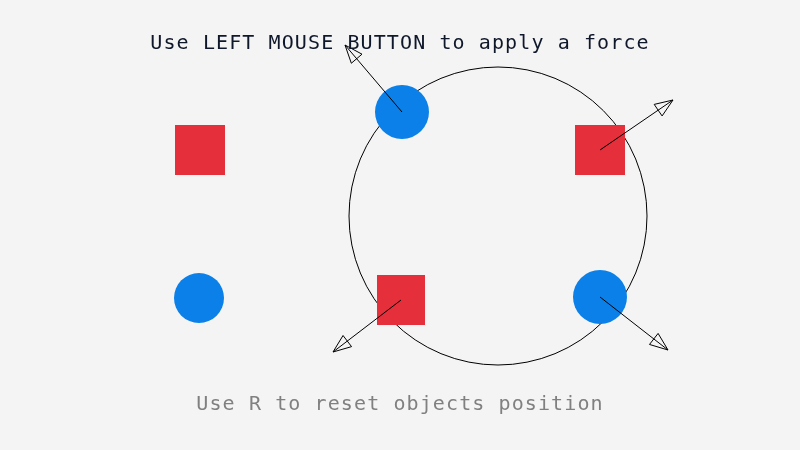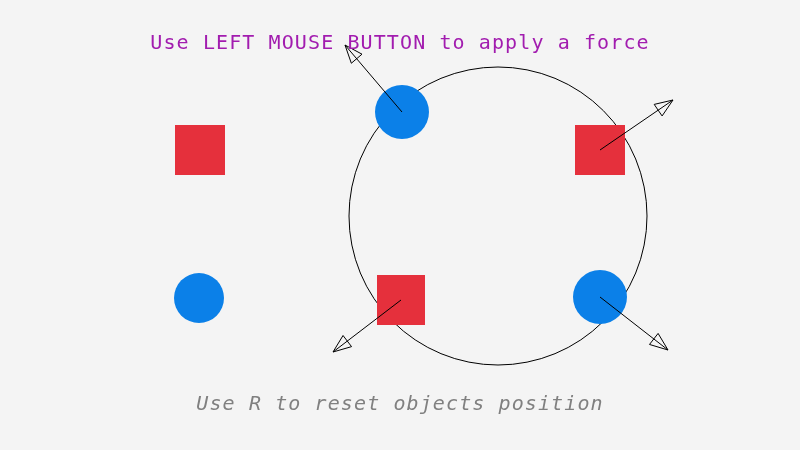--- a/index.html
+++ b/index.html
@@ -80,17 +80,17 @@
           <polygon points="333,352 343.0462902405939,335.50539323288524 351.5505917465851,346.626402894566" fill="none" stroke="#000000" stroke-width="1" stroke-linejoin="miter"></polygon>
         </g>
         <g>
           <line x1="600" y1="297" x2="668" y2="350" stroke="#000000" stroke-width="1"></line>
           <polygon points="668,350 649.4997063883877,344.45571138159835 658.1061125700908,333.4135298654511" fill="none" stroke="#000000" stroke-width="1" stroke-linejoin="miter"></polygon>
         </g>
       </g>
 
   </svg>
 
-  <div class="hint-text" id="hint-top" style="top: 30px; font-size: 20px; color: #a21caf;">Use LEFT MOUSE BUTTON to apply a force</div>
+  <div class="hint-text" id="hint-top" style="top: 30px; font-size: 20px; color: #0f172a;">Use LEFT MOUSE BUTTON to apply a force</div>
 
-  <div class="hint-text" id="hint-bottom" style="top: 391px; font-size: 20px; color: rgb(128, 128, 128); font-style: italic;">Use R to reset objects position</div>
+  <div class="hint-text" id="hint-bottom" style="top: 391px; font-size: 20px; color: rgb(128, 128, 128);">Use R to reset objects position</div>
 
 </div>
 
 </body></html>

